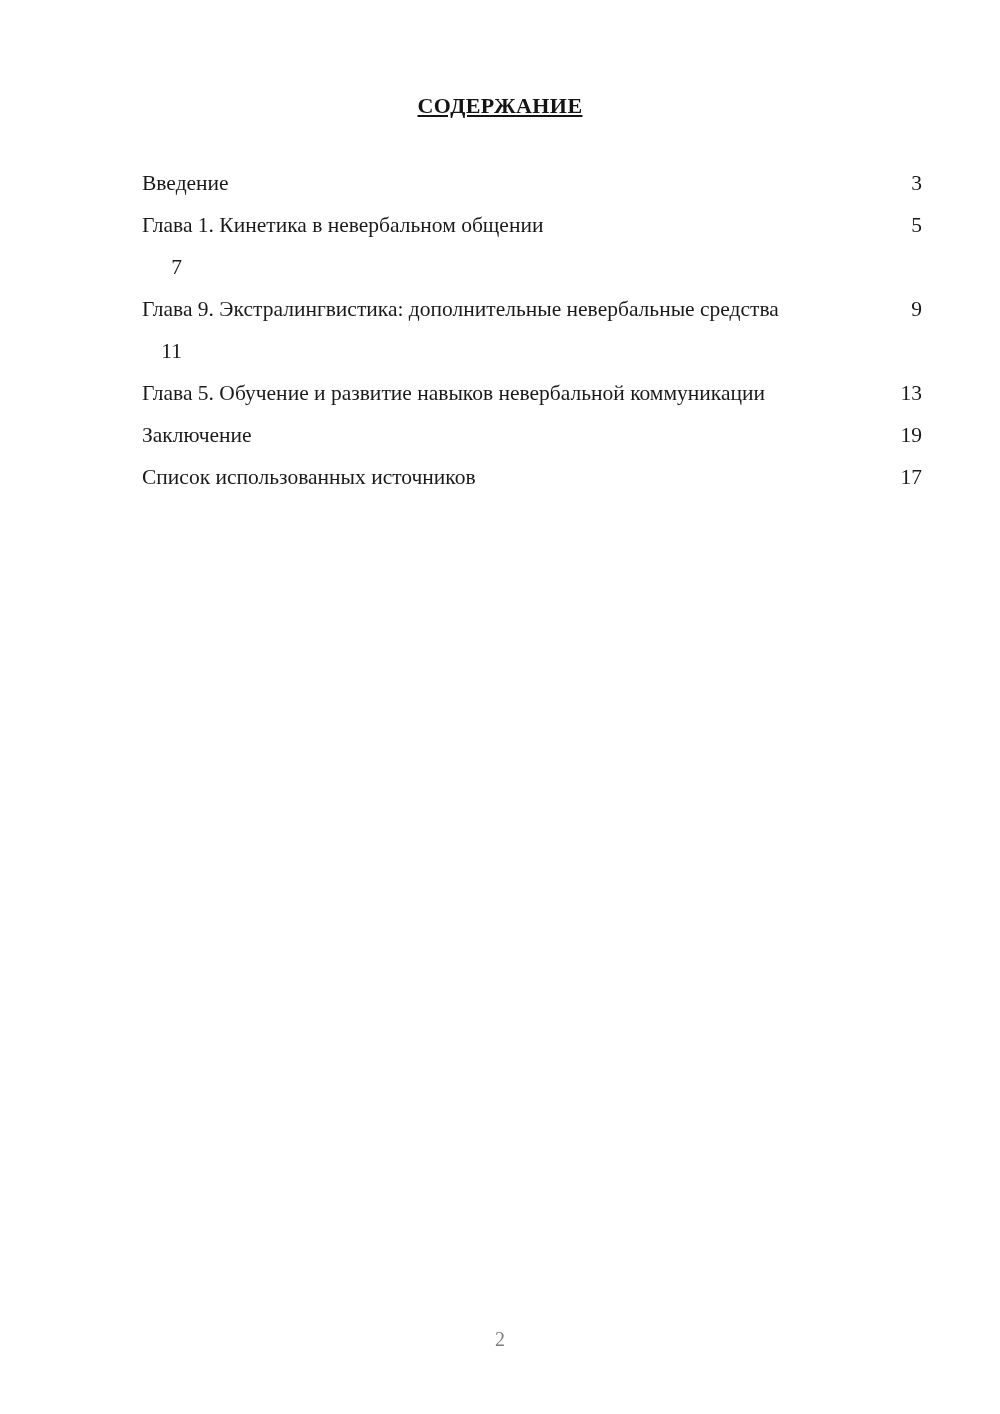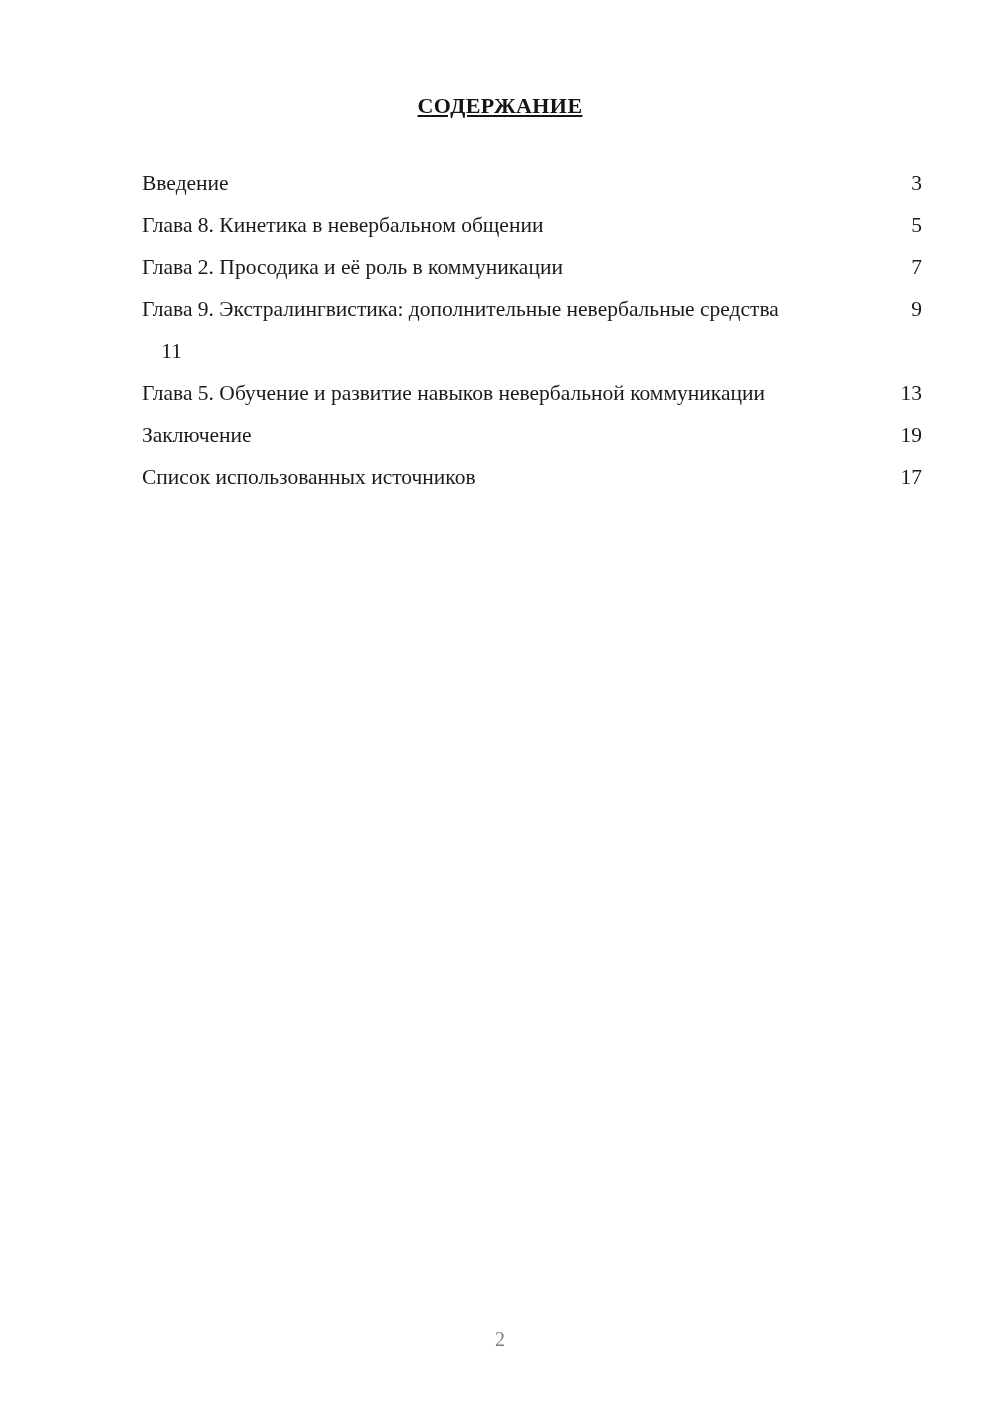--- a/index.html
+++ b/index.html
@@ -83,26 +83,25 @@
   <div class="doc-title">СОДЕРЖАНИЕ</div>
 
   <div class="toc">
 
     <div class="toc-entry">
       <span class="toc-label">Введение</span>
       <span class="toc-page">3</span>
     </div>
 
     <div class="toc-entry">
-      <span class="toc-label">Глава 8. Кинетика в невербальном общении</span>
+      <span class="toc-label">Глава 1. Кинетика в невербальном общении</span>
       <span class="toc-page">5</span>
     </div>
 
     <div class="toc-entry">
-      <span class="toc-label">Глава 2. Просодика и её роль в коммуникации</span>
       <span class="toc-page">7</span>
     </div>
 
     <div class="toc-entry">
       <span class="toc-label">Глава 9. Экстралингвистика: дополнительные невербальные средства</span>
       <span class="toc-page">9</span>
     </div>
 
     <div class="toc-entry">
       <span class="toc-page">11</span>

